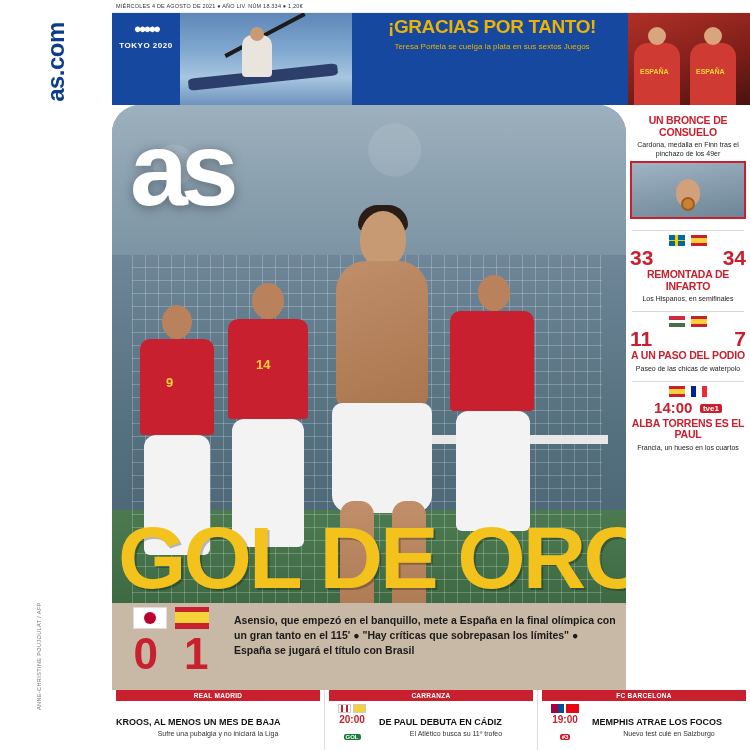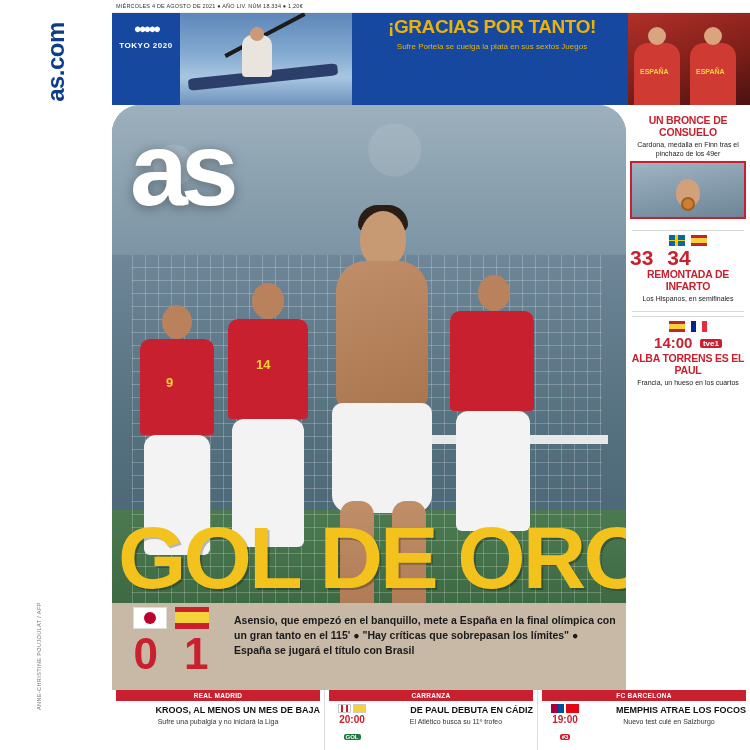--- a/index.html
+++ b/index.html
@@ -264,36 +264,36 @@
   .rc-div { height: 1px; background: #d8d8d8; margin: 4px 2px; }
   .rc-scoreline {
     display: flex; align-items: center; justify-content: center; gap: 6px; margin: 3px 0 1px;
   }
   .mini-flag { width: 16px; height: 11px; display: inline-block; }
   .f-se { background: linear-gradient(90deg,#006aa7 0 38%, #fecc00 38% 55%, #006aa7 55% 100%); position: relative;}
   .f-se::after{content:"";position:absolute;left:0;top:42%;width:100%;height:16%;background:#fecc00;}
   .f-es { background: linear-gradient(180deg,#c8202e 25%, #f6d23a 25%, #f6d23a 75%, #c8202e 75%); }
   .f-hu { background: linear-gradient(180deg,#cd2a3e 33%, #fff 33% 66%, #436f4d 66%); }
   .f-fr { background: linear-gradient(90deg,#002395 33%, #fff 33% 66%, #ed2939 66%); }
-  .rc-nums { font-size: 21px; font-weight: bold; color: #c8202e; display: flex; gap: 14px; justify-content: flex-start; line-height: 22px;}
+  .rc-nums { font-size: 21px; font-weight: bold; color: #c8202e; display: flex; gap: 14px; justify-content: space-between; line-height: 22px;}
   .rc-time { font-size: 15px; font-weight: bold; color: #c8202e; }
   .rc-tv { display: inline-block; background: #c8202e; color: #fff; font-size: 8px; font-weight: bold; padding: 0 3px; border-radius: 2px; margin-left: 3px; vertical-align: 2px;}
 
   
   .bottomstrip {
     position: absolute; left: 112px; top: 690px; width: 638px; height: 60px;
     background: #ffffff; display: flex;
   }
   .bs-col { flex: 1; position: relative; padding: 0 4px; }
   .bs-col + .bs-col { border-left: 1px solid #ddd; }
   .bs-tag {
     display: block; background: #c8202e; color: #fff; font-size: 6.5px; font-weight: bold;
     text-align: center; padding: 2px 0; letter-spacing: 0.3px;
   }
-  .bs-head { font-size: 9px; font-weight: bold; color: #111; text-align: right; margin-top: 4px; line-height: 10px;}
+  .bs-head { font-size: 9px; font-weight: bold; color: #111; text-align: left; margin-top: 16px; line-height: 10px;}
   .bs-sub { font-size: 7px; color: #333; text-align: center; margin-top: 2px; line-height: 9px;}
   .bs-body { display: flex; gap: 4px; align-items: flex-start; }
   .bs-match { width: 46px; text-align: center; flex: none; margin-top: 3px; }
   .bs-mflags { display: flex; gap: 2px; justify-content: center; }
   .bs-mflags .mf { width: 13px; height: 9px; }
   .mf-atm { background: linear-gradient(90deg,#fff 0 20%, #c8202e 20% 40%, #fff 40% 60%, #c8202e 60% 80%, #fff 80%); border:1px solid #ccc;}
   .mf-cad { background: #f6d23a; border: 1px solid #ccc;}
   .mf-bar { background: linear-gradient(90deg,#a50044 0 50%, #004d98 50%); }
   .mf-sal { background: #e30613; }
   .bs-time { font-size: 10px; font-weight: bold; color: #c8202e; margin-top: 1px;}
@@ -325,21 +325,21 @@
 
     <div class="kayak-photo">
       <div class="paddle"></div>
       <div class="boat"></div>
       <div class="athlete"></div>
       <div class="head"></div>
     </div>
 
     <div class="banner-text">
       <div class="banner-title">¡GRACIAS POR TANTO!</div>
-      <div class="banner-sub">Sufre Portela se cuelga la plata en sus sextos Juegos</div>
+      <div class="banner-sub">Teresa Portela se cuelga la plata en sus sextos Juegos</div>
     </div>
 
     <div class="basket-photo">
       <div class="p p1"></div>
       <div class="p p2"></div>
       <div class="hd hd1"></div>
       <div class="hd hd2"></div>
       <div class="lbl lbl1">ESPAÑA</div>
       <div class="lbl lbl2">ESPAÑA</div>
     </div>
@@ -428,20 +428,32 @@
       <div class="rc-nums">
         <span>33</span>
         <span>34</span>
       </div>
       <div class="rc-title">REMONTADA DE INFARTO</div>
       <div class="rc-sub">Los Hispanos, en semifinales</div>
     </div>
 
     <div class="rc-div"></div>
 
+    <div class="rc-block">
+      <div class="rc-scoreline">
+        <span class="mini-flag f-hu"></span>
+        <span class="mini-flag f-es"></span>
+      </div>
+      <div class="rc-nums">
+        <span>11</span>
+        <span>7</span>
+      </div>
+      <div class="rc-title">A UN PASO DEL PODIO</div>
+      <div class="rc-sub">Paseo de las chicas de waterpolo</div>
+    </div>
 
     <div class="rc-div"></div>
 
     <div class="rc-block">
       <div class="rc-scoreline">
         <span class="mini-flag f-es"></span>
         <span class="mini-flag f-fr"></span>
       </div>
       <div style="margin:2px 0 1px;">
         <span class="rc-time">14:00</span>

